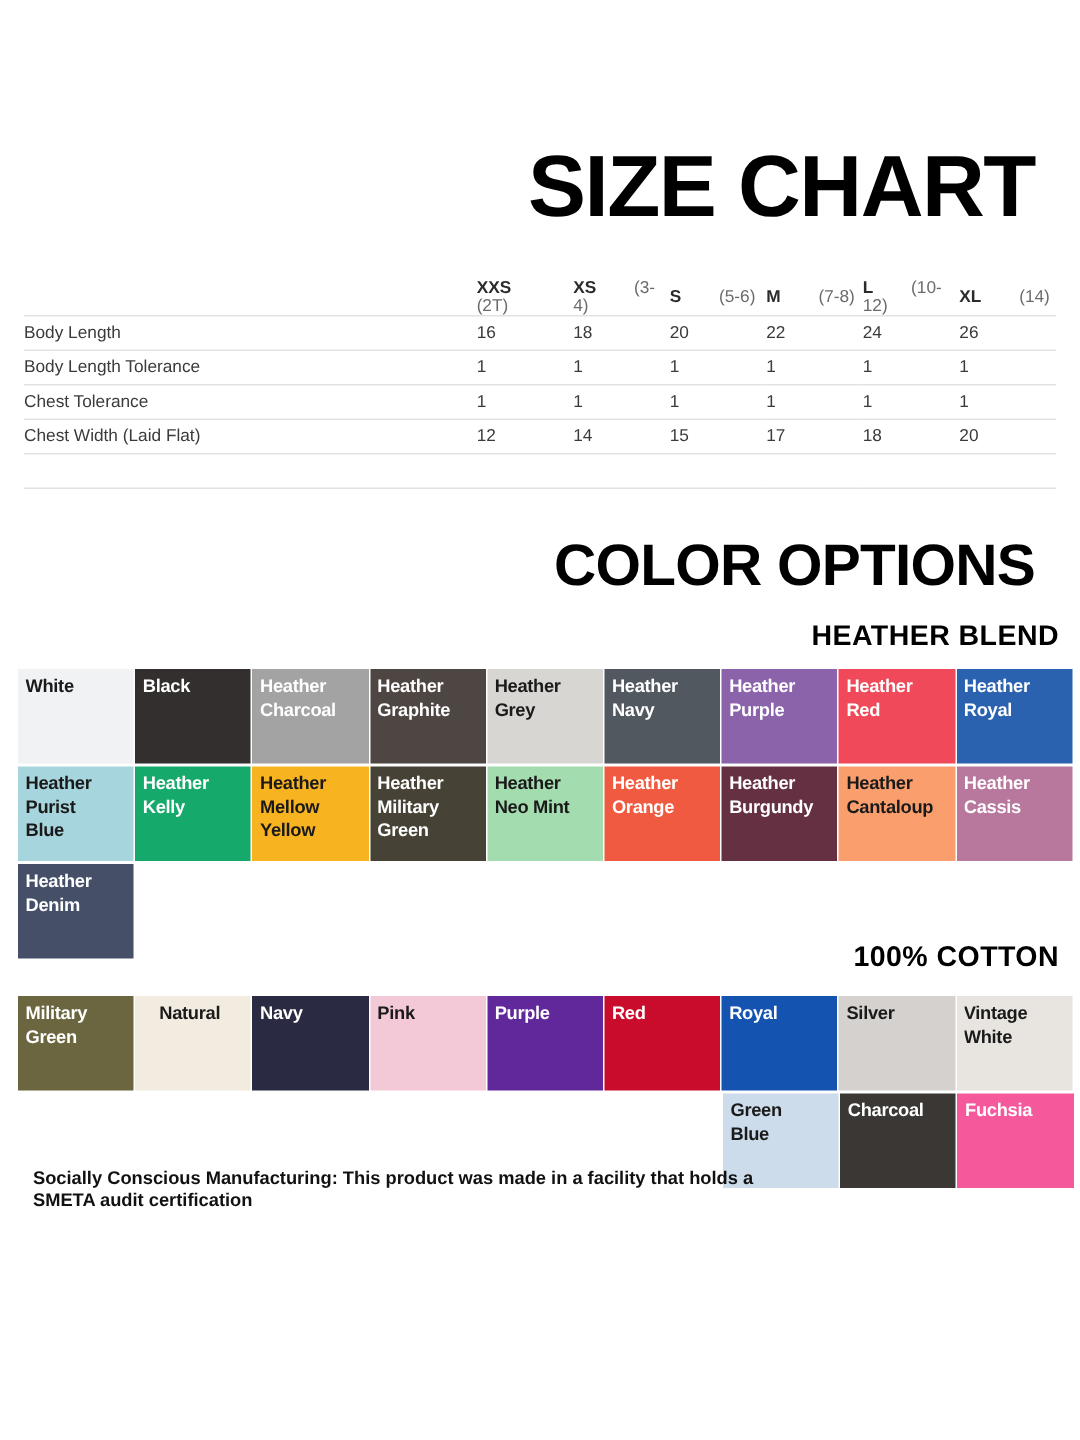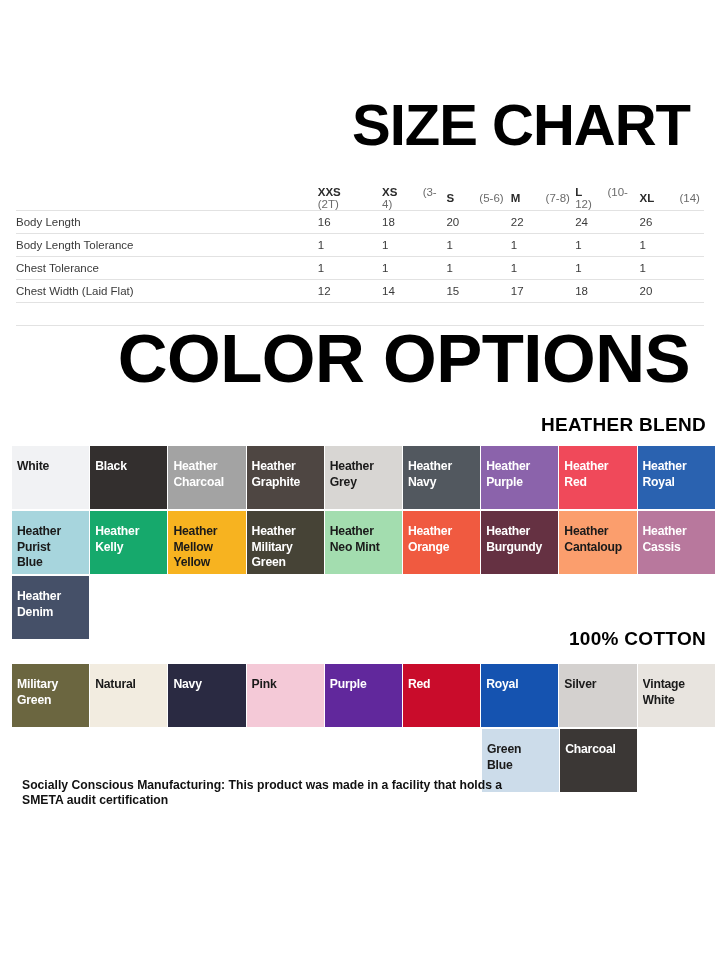--- a/index.html
+++ b/index.html
@@ -74,25 +74,25 @@
   th.sz-col .sz-range {
     color: #6b6b6b;
     font-weight: normal;
     margin-left: 22px;
   }
   .tbl-bot-pad td { height: 14px; border-bottom: 1px solid #e8e8e8; }
 
   
   .color-title {
     position: absolute;
-    top: 324px;
+    top: 358px;
     right: 30px;
     font-family: "Liberation Sans", sans-serif;
     font-weight: bold;
-    font-size: 69px;
+    font-size: 39px;
     letter-spacing: -0.5px;
     line-height: 1;
     color: #000000;
     text-align: right;
     white-space: nowrap;
   }
 
   
   .section-head {
     position: absolute;
@@ -129,21 +129,21 @@
     width: 77.2px;
     height: 63px;
     box-sizing: border-box;
     position: relative;
     overflow: hidden;
     flex: 0 0 auto;
   }
   .swatch .sw-label {
     position: absolute;
     left: 5px;
-    top: 13px;
+    top: 4px;
     right: 1px;
     font-family: "Liberation Sans", sans-serif;
     font-weight: bold;
     font-size: 12.2px;
     line-height: 15.5px;
     letter-spacing: -0.2px;
     overflow: hidden;
     white-space: pre-line;
   }
   .swatch.offset-6 { margin-left: 470px; }
@@ -317,21 +317,21 @@
       </div>
     </div>
   </div>
 <div class="swatch-grid cotton-grid">
     <div class="swatch-row">
       <div class="swatch" style="background: rgb(107, 102, 64);">
         <span class="sw-label" style="color: rgb(255, 255, 255);">Military
 Green</span>
       </div>
       <div class="swatch" style="background: rgb(242, 236, 224);">
-        <span class="sw-label" style="color: rgb(26, 26, 26);">Natural</span>
+        <span class="sw-label" style="color: rgb(26, 26, 26); margin-left: 11px;">Natural</span>
       </div>
       <div class="swatch" style="background: rgb(42, 42, 66);">
         <span class="sw-label" style="color: rgb(255, 255, 255);">Navy</span>
       </div>
       <div class="swatch" style="background: rgb(244, 201, 215);">
         <span class="sw-label" style="color: rgb(26, 26, 26);">Pink</span>
       </div>
       <div class="swatch" style="background: rgb(97, 40, 156);">
         <span class="sw-label" style="color: rgb(255, 255, 255);">Purple</span>
       </div>
@@ -350,18 +350,21 @@
       </div>
     </div>
     <div class="swatch-row">
       <div class="swatch offset-6" style="background: rgb(204, 220, 234);">
         <span class="sw-label" style="color: rgb(26, 26, 26);">Green
 Blue</span>
       </div>
       <div class="swatch" style="background: rgb(59, 55, 53);">
         <span class="sw-label" style="color: rgb(255, 255, 255);">Charcoal</span>
       </div>
+      <div class="swatch" style="background: rgb(245, 89, 156);">
+        <span class="sw-label" style="color: rgb(255, 255, 255);">Fuchsia</span>
+      </div>
     </div>
   </div>
 
 <div class="sustain">
     <p>Socially Conscious Manufacturing: This product was made in a facility that holds a SMETA audit certification</p>
   </div>
 
 </body></html>

